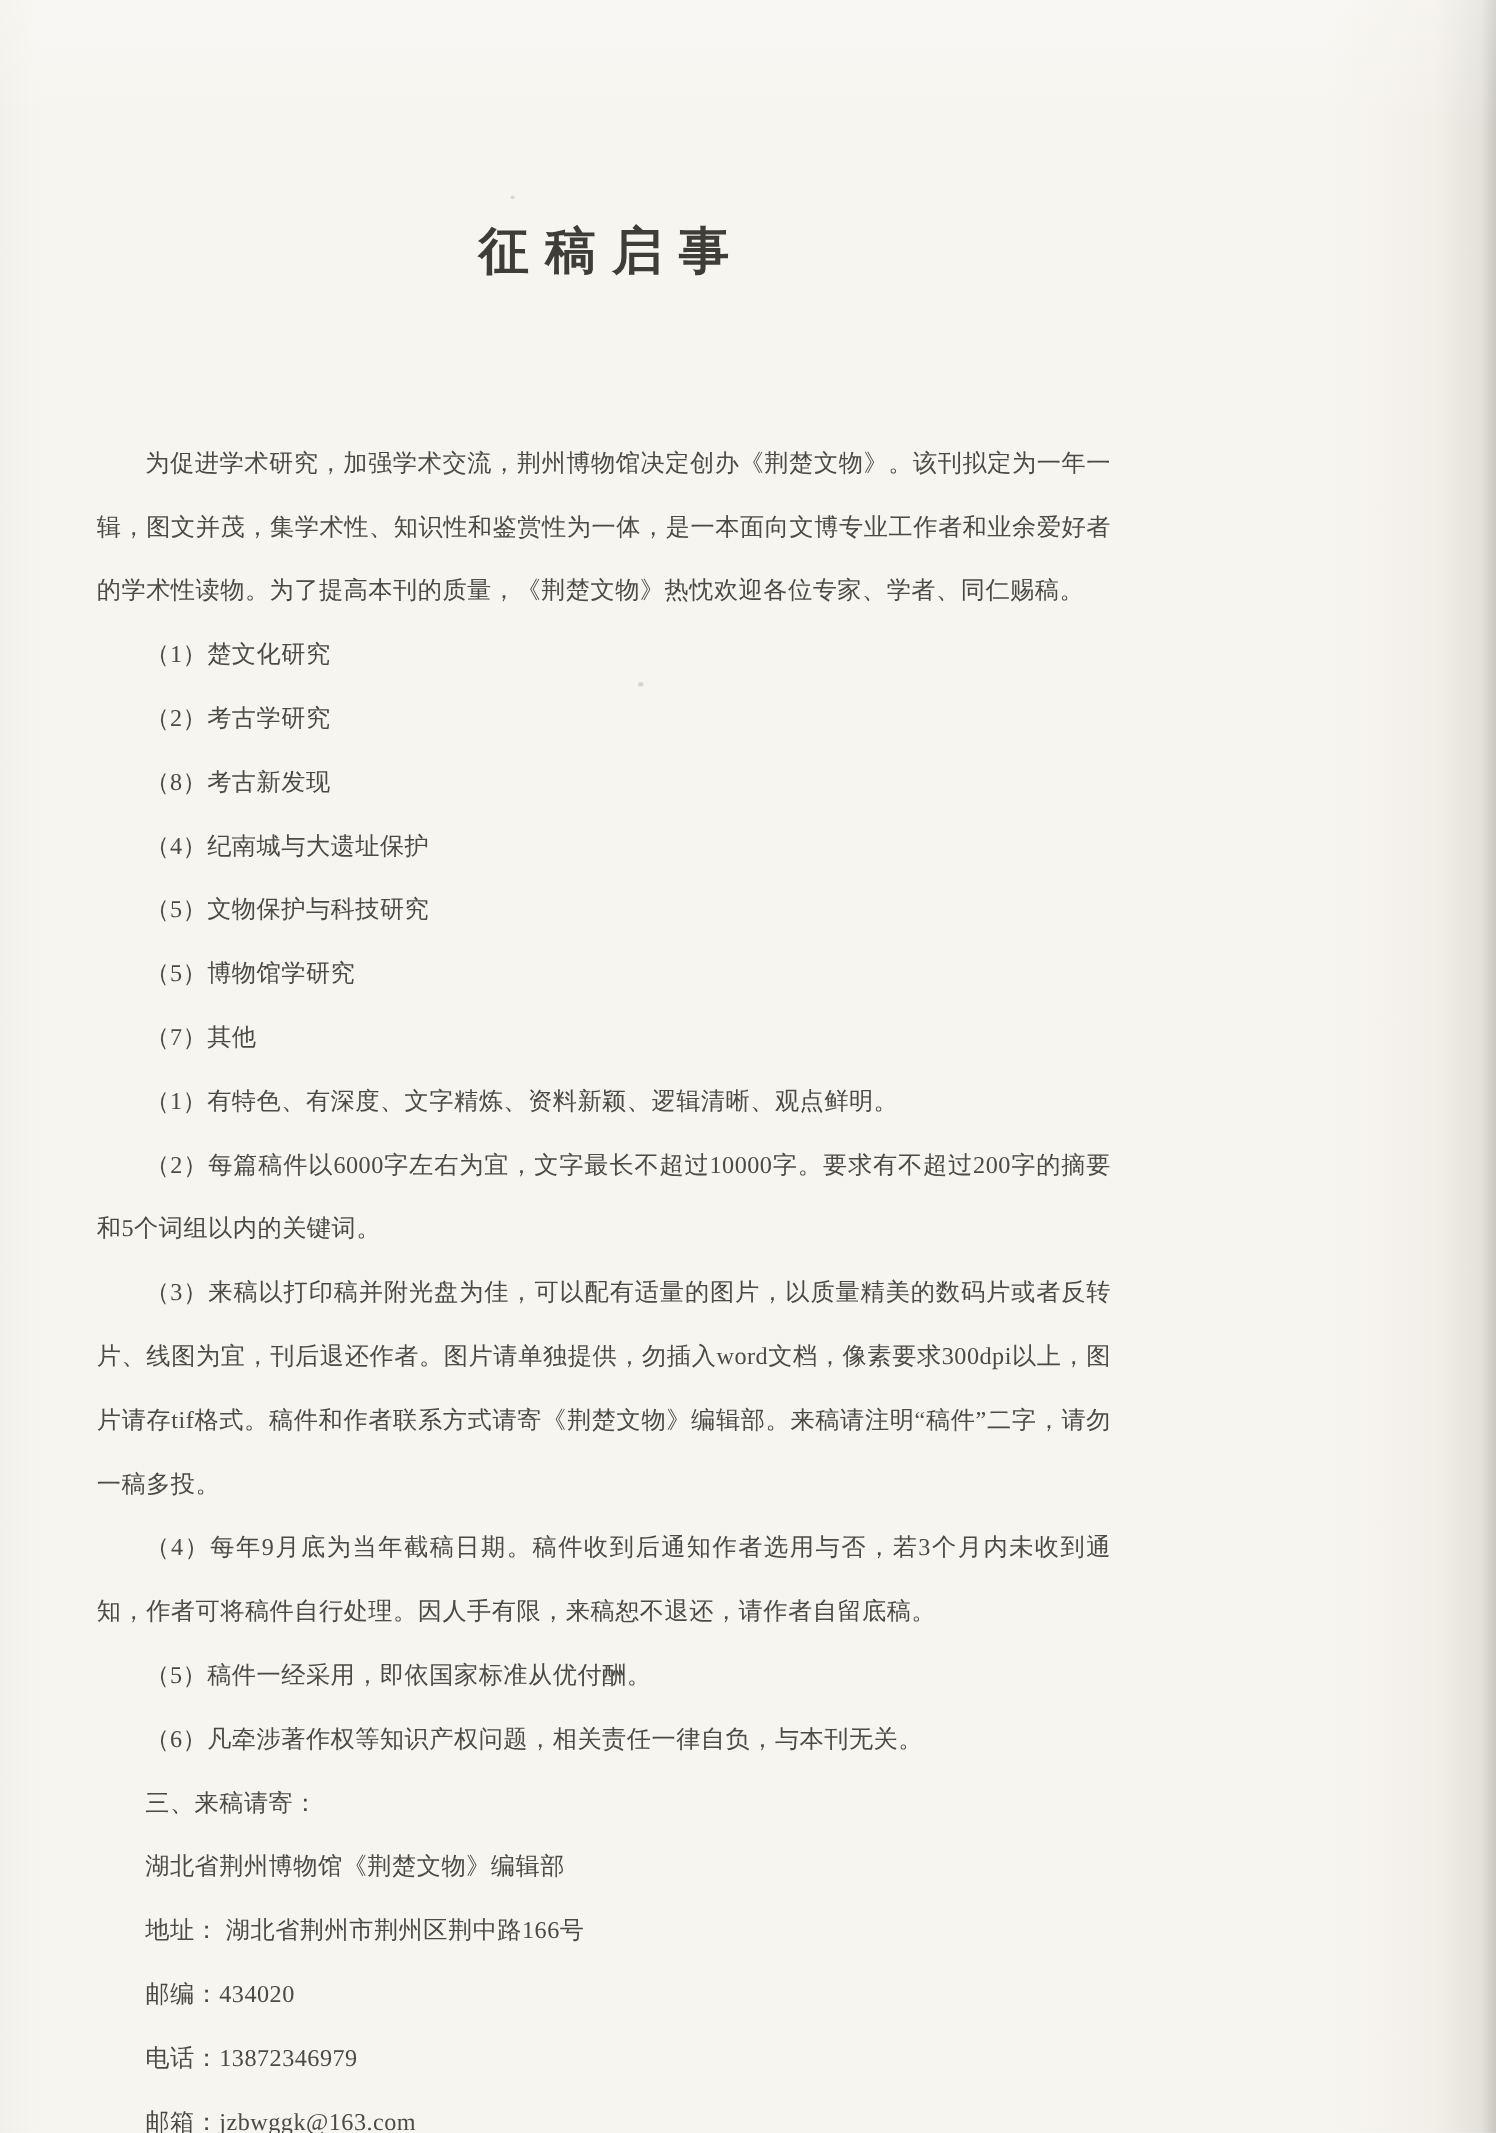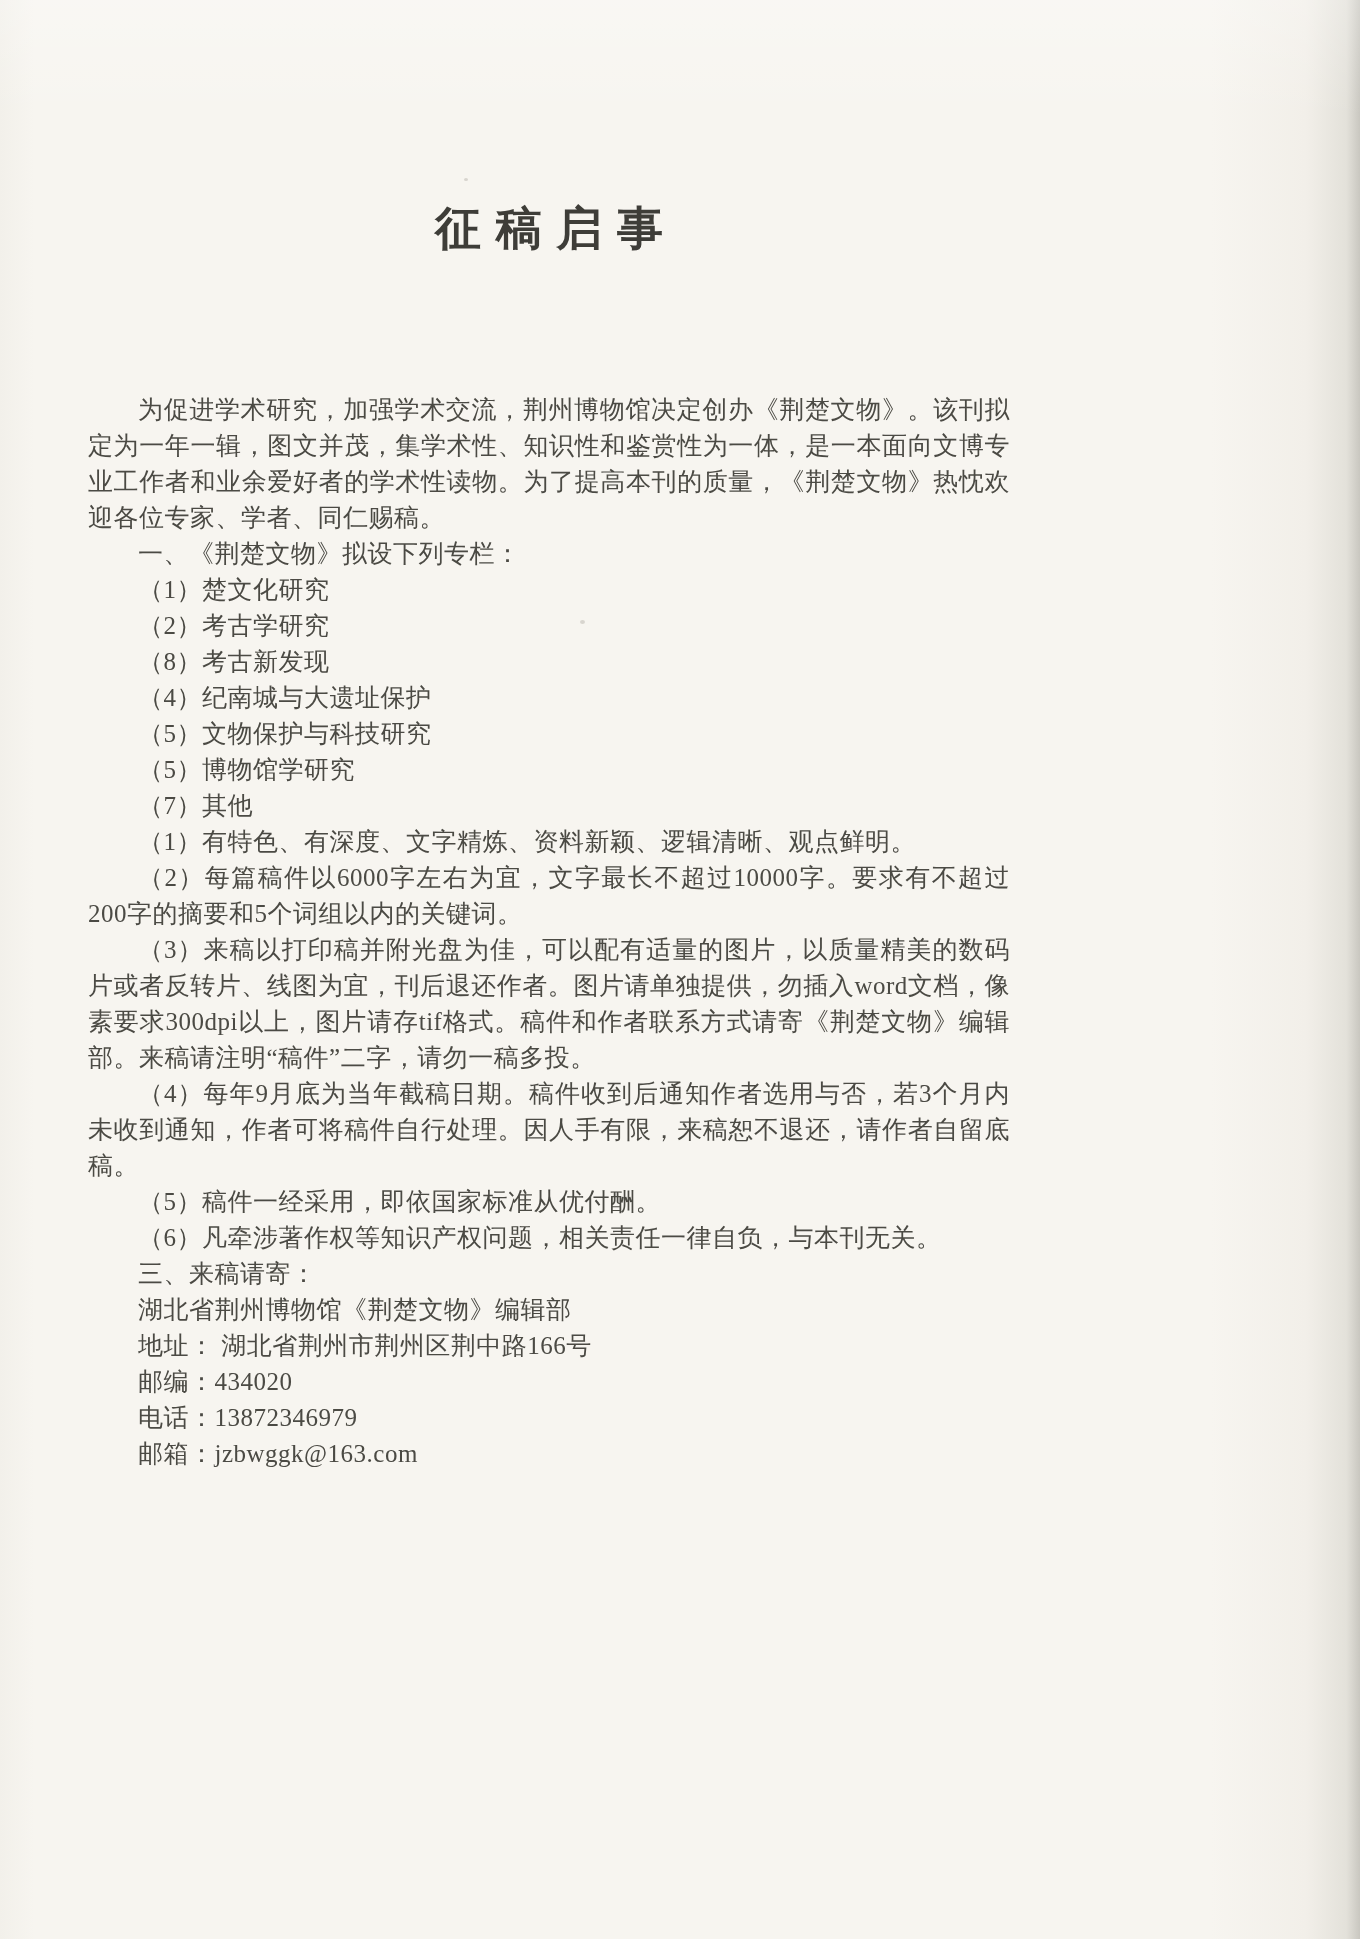--- a/index.html
+++ b/index.html
@@ -30,22 +30,22 @@
     font-weight: bold;
     letter-spacing: 0.32em;
     text-indent: 0.32em; 
     color: #3e3d38;
   }
   .body {
     margin-top: 132px;
   }
   .body p {
     margin: 0;
-    font-size: 25px;
-    line-height: 36px;
+    font-size: 22px;
+    line-height: 58px;
     color: #4b4a44;
     text-indent: 2em;
     text-align: justify;
     letter-spacing: 0.02em;
   }
   .footer {
     margin-top: 22px;
     padding-right: 74px;
     text-align: right;
     font-size: 25px;
@@ -65,21 +65,20 @@
 </head>
 <body>
 
 <div class="paper">
   <div class="speck" style="left:580px;top:620px;width:5px;height:4px;"></div>
   <div class="speck" style="left:464px;top:178px;width:4px;height:3px;"></div>
   <div class="content">
     <h1 class="title">征稿启事</h1>
     <div class="body">
         <p>为促进学术研究，加强学术交流，荆州博物馆决定创办《荆楚文物》。该刊拟定为一年一辑，图文并茂，集学术性、知识性和鉴赏性为一体，是一本面向文博专业工作者和业余爱好者的学术性读物。为了提高本刊的质量，《荆楚文物》热忱欢迎各位专家、学者、同仁赐稿。</p>
-        <p>一、《荆楚文物》拟设下列专栏：</p>
         <p>（1）楚文化研究</p>
         <p>（2）考古学研究</p>
         <p>（8）考古新发现</p>
         <p>（4）纪南城与大遗址保护</p>
         <p>（5）文物保护与科技研究</p>
         <p>（5）博物馆学研究</p>
         <p>（7）其他</p>
         <p>（1）有特色、有深度、文字精炼、资料新颖、逻辑清晰、观点鲜明。</p>
         <p>（2）每篇稿件以6000字左右为宜，文字最长不超过10000字。要求有不超过200字的摘要和5个词组以内的关键词。</p>
         <p>（3）来稿以打印稿并附光盘为佳，可以配有适量的图片，以质量精美的数码片或者反转片、线图为宜，刊后退还作者。图片请单独提供，勿插入word文档，像素要求300dpi以上，图片请存tif格式。稿件和作者联系方式请寄《荆楚文物》编辑部。来稿请注明“稿件”二字，请勿一稿多投。</p>

